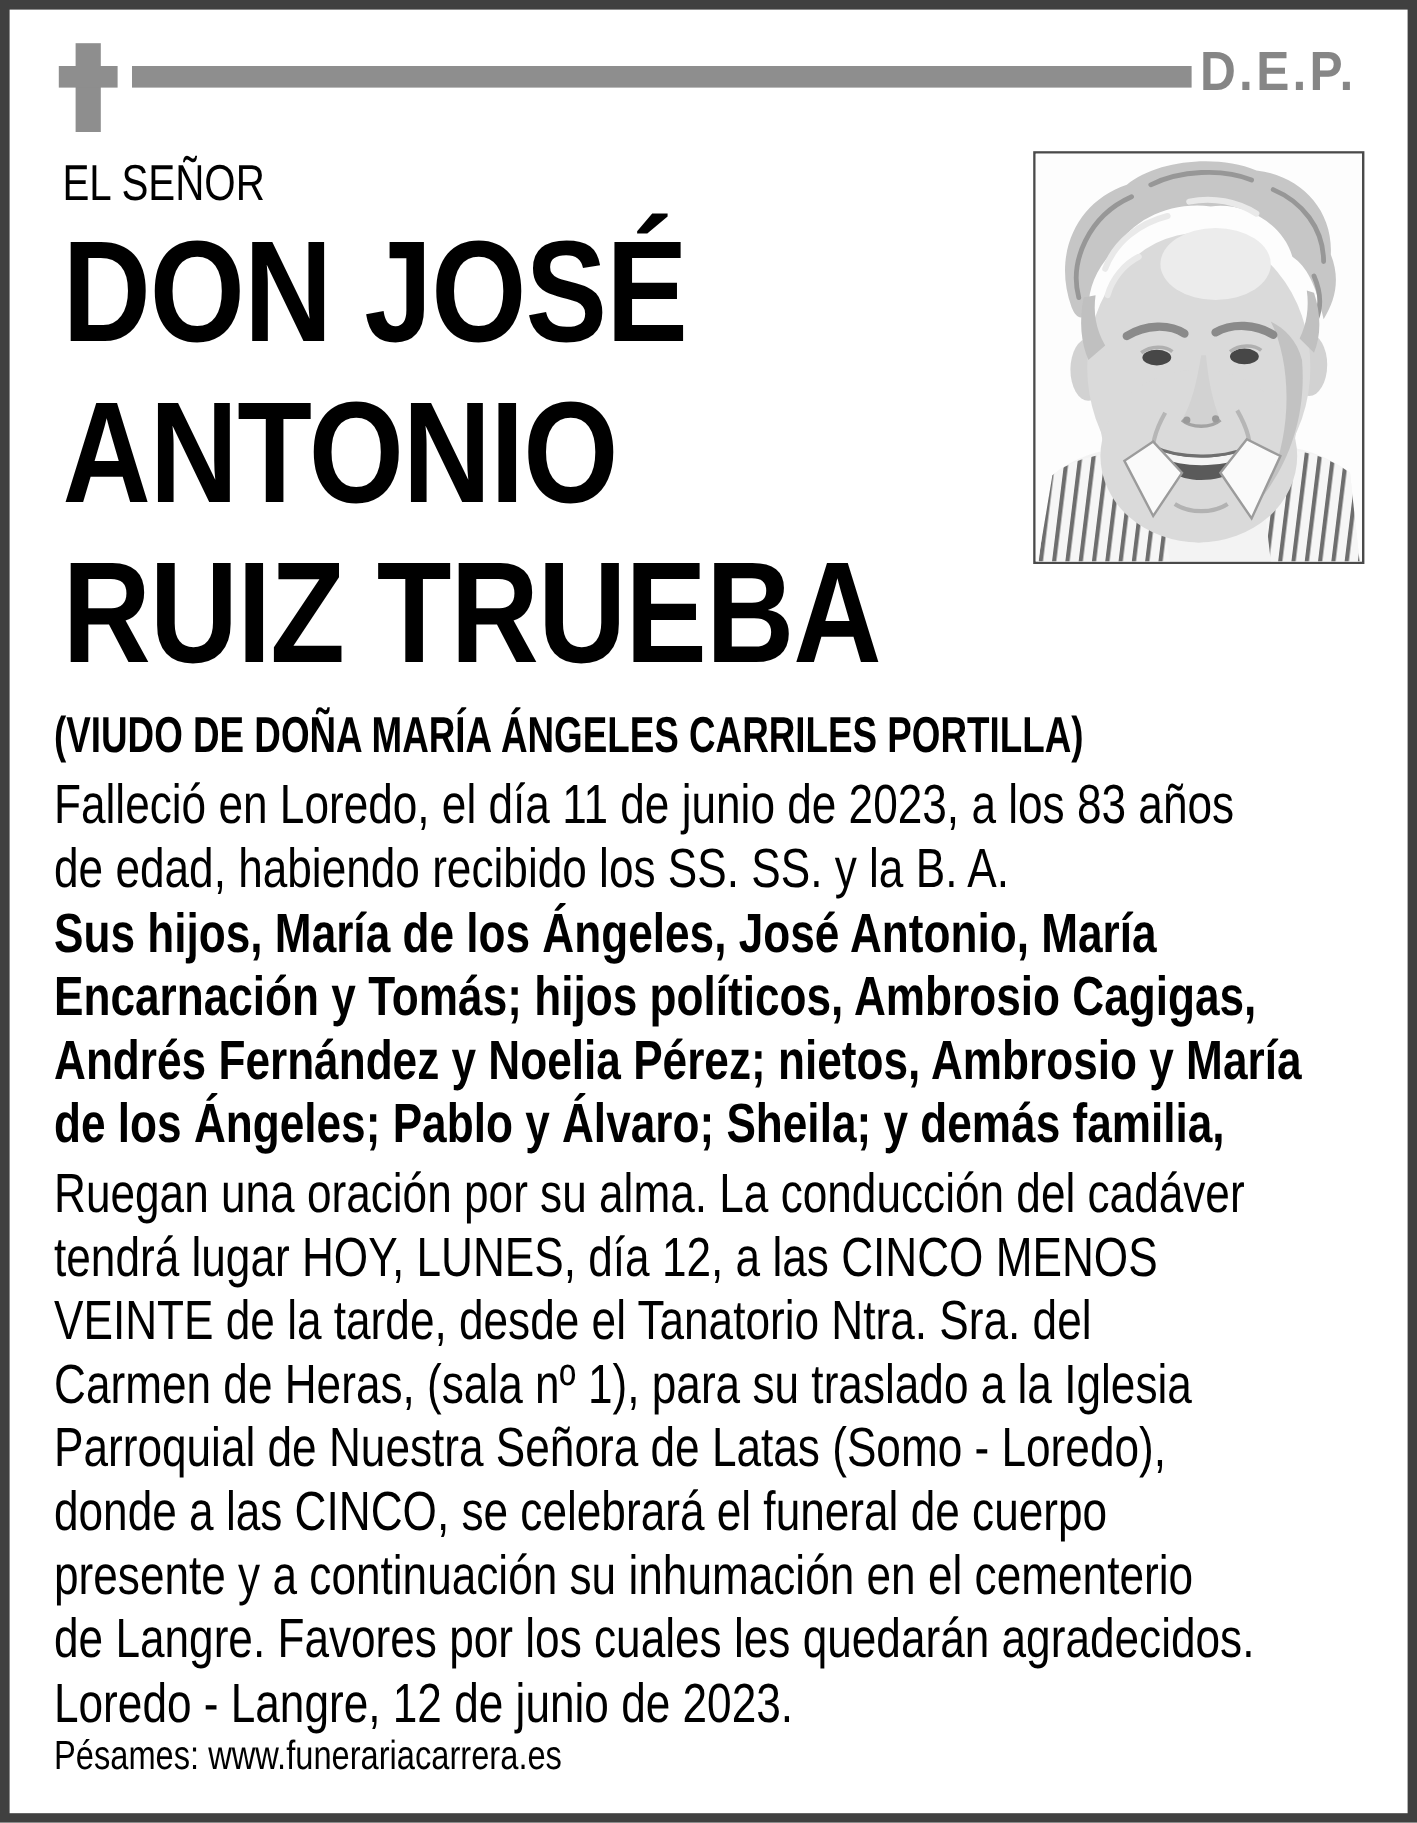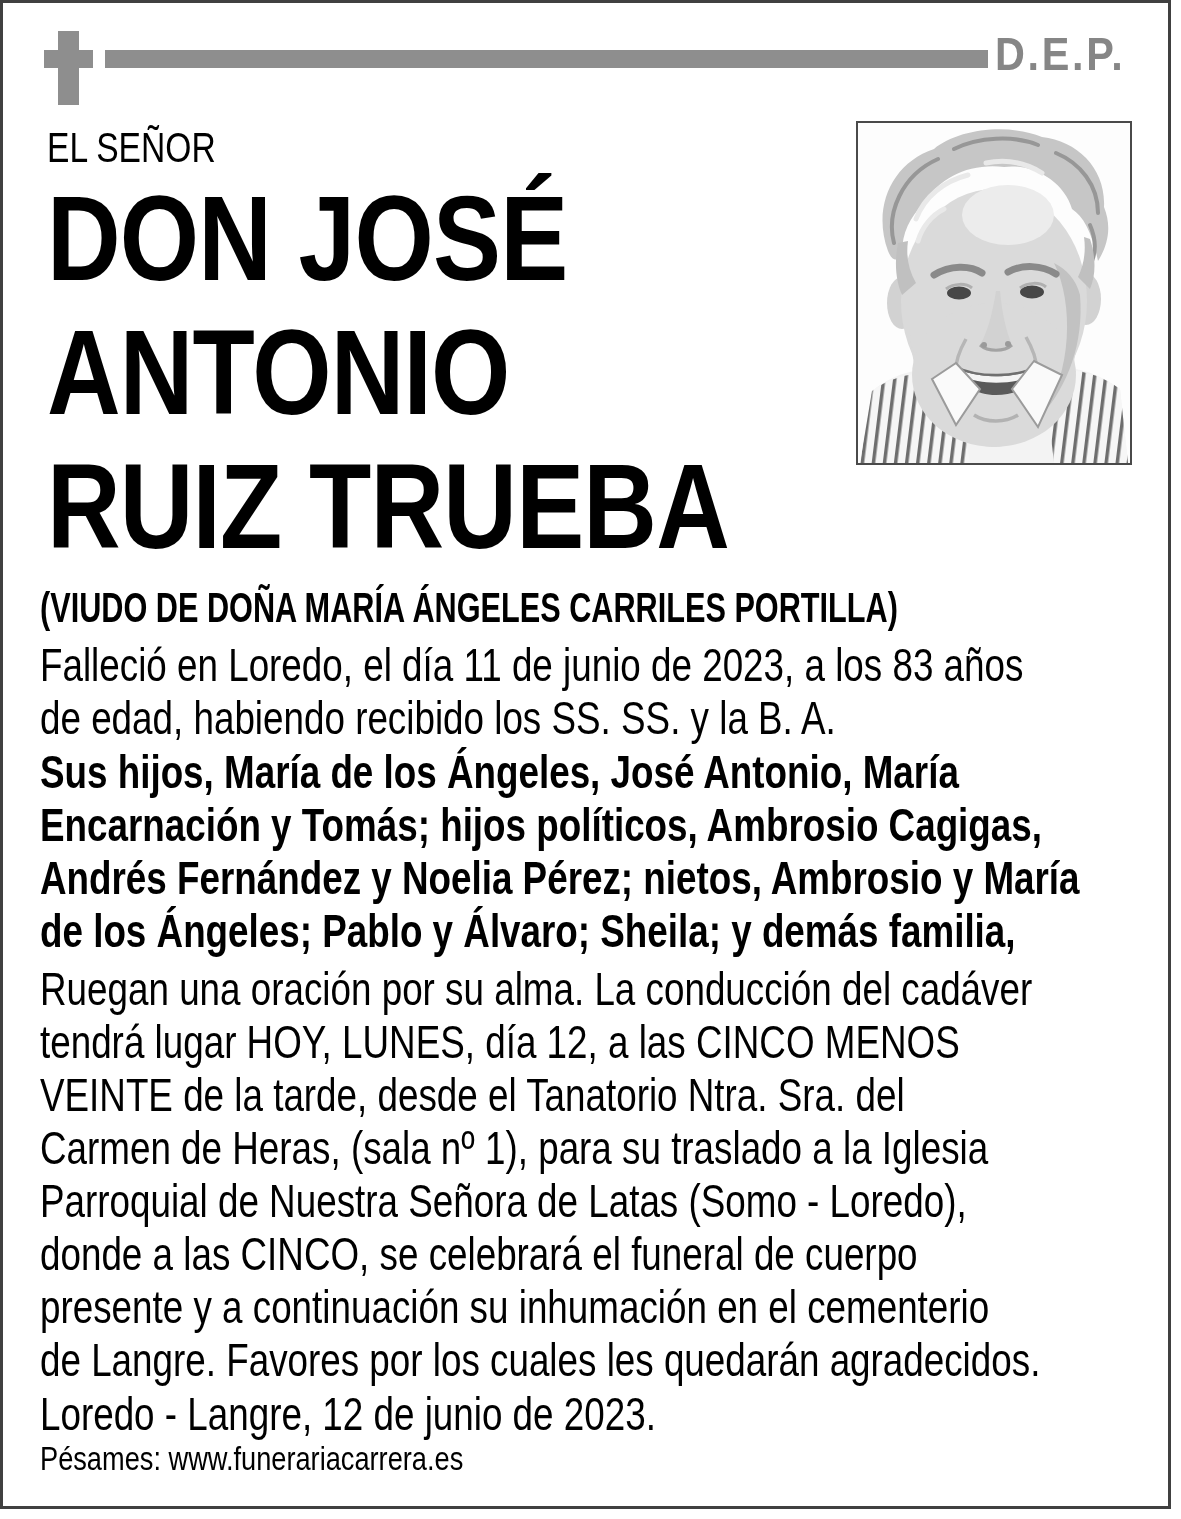--- a/index.html
+++ b/index.html
@@ -1,17 +1,17 @@
 <!DOCTYPE html>
 <html><head>
 <meta charset="utf-8">
 <style>
   html,body{margin:0;padding:0;background:#ffffff;}
   body{width:1181px;height:1519px;position:relative;font-family:"Liberation Sans",sans-serif;color:#000;}
-  .page{position:absolute;left:0;top:0;width:1165px;height:1503px;border:3px solid #404040;background:#fff;overflow:hidden;}
+  .page{position:absolute;left:0;top:0;width:1165px;height:1503px;border:8px solid #404040;background:#fff;overflow:hidden;}
 
   
   .cross-v{position:absolute;left:55px;top:28px;width:21px;height:74px;background:#8e8e8e;}
   .cross-h{position:absolute;left:41px;top:47px;width:49px;height:18px;background:#8e8e8e;}
   .rule{position:absolute;left:102px;top:47px;width:883px;height:18px;background:#8e8e8e;}
   .dep{position:absolute;left:992px;top:24px;font-size:46px;font-weight:bold;color:#868686;
        letter-spacing:3px;transform:scaleX(0.9);transform-origin:0 0;white-space:nowrap;}
 
   
   .photo{position:absolute;left:853px;top:118px;width:272px;height:340px;border:2px solid #4a4a4a;background:#fdfdfd;}

